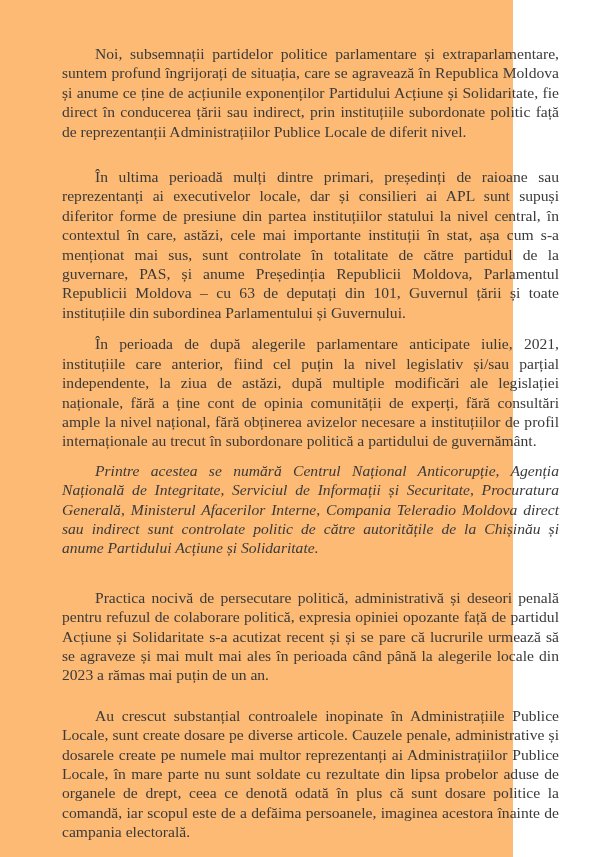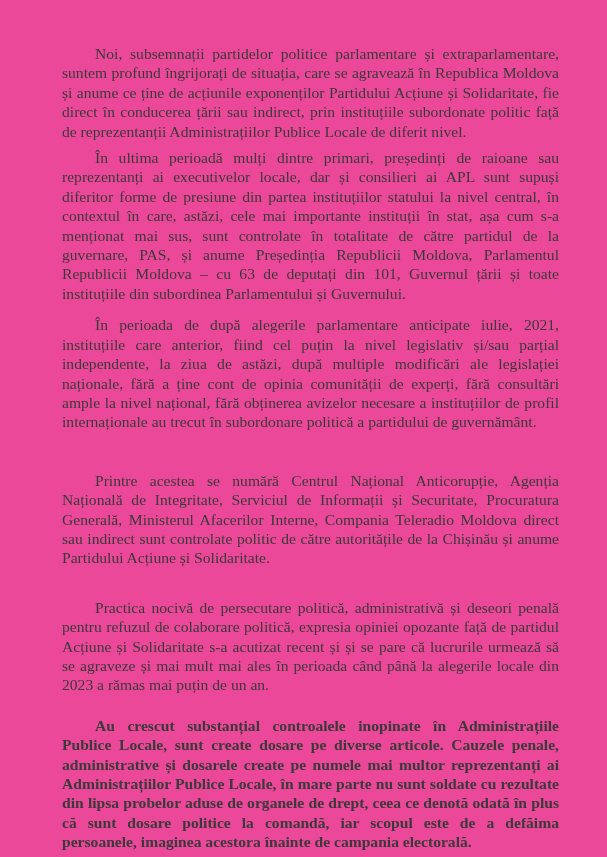--- a/index.html
+++ b/index.html
@@ -9,47 +9,47 @@
   }
   body {
     width: 607px;
     height: 857px;
     overflow: hidden;
     position: relative;
   }
   .page {
     position: absolute;
     left: 0; top: 0;
-    width: 607px;
+    width: 513px;
     height: 857px;
-    background: #ec4899;
+    background: #fdba74;
   }
   .text-column {
     position: absolute;
     left: 62px;
     top: 44px;
     width: 497px;
   }
   .para {
     margin: 0;
     font-family: "Liberation Serif", "DejaVu Serif", serif;
     font-size: 15.6px;
     line-height: 19.4px;
     color: #3a3a3a;
     text-align: justify;
     text-indent: 33px;
     letter-spacing: 0;
   }
-  .para + .para { margin-top: 7px; }
+  .para + .para { margin-top: 26px; }
   #p1 { }
   #p2 { }
   #p3 { margin-top: 12px; }
-  #p4 { margin-top: 39px; }
+  #p4 { margin-top: 10px; font-style: italic; }
   #p5 { margin-top: 30px; }
-  #p6 { margin-top: 21px; font-weight: bold; }
+  #p6 { margin-top: 21px; }
 </style>
 </head>
 <body>
 
 <div class="page">
   <div class="text-column">
     <p class="para" id="p1">Noi, subsemnații partidelor politice parlamentare și extraparlamentare, suntem profund îngrijorați de situația, care se agravează în Republica Moldova și anume ce ține de acțiunile exponenților Partidului Acțiune și Solidaritate, fie direct în conducerea țării sau indirect, prin instituțiile subordonate politic față de reprezentanții Administrațiilor Publice Locale de diferit nivel.</p>
     <p class="para" id="p2">În ultima perioadă mulți dintre primari, președinți de raioane sau reprezentanți ai executivelor locale, dar și consilieri ai APL sunt supuși diferitor forme de presiune din partea instituțiilor statului la nivel central, în contextul în care, astăzi, cele mai importante instituții în stat, așa cum s-a menționat mai sus, sunt controlate în totalitate de către partidul de la guvernare, PAS, și anume Președinția Republicii Moldova, Parlamentul Republicii Moldova – cu 63 de deputați din 101, Guvernul țării și toate instituțiile din subordinea Parlamentului și Guvernului.</p>
     <p class="para" id="p3">În perioada de după alegerile parlamentare anticipate iulie, 2021, instituțiile care anterior, fiind cel puțin la nivel legislativ și/sau parțial independente, la ziua de astăzi, după multiple modificări ale legislației naționale, fără a ține cont de opinia comunității de experți, fără consultări ample la nivel național, fără obținerea avizelor necesare a instituțiilor de profil internaționale au trecut în subordonare politică a partidului de guvernământ.</p>
     <p class="para" id="p4">Printre acestea se numără Centrul Național Anticorupție, Agenția Națională de Integritate, Serviciul de Informații și Securitate, Procuratura Generală, Ministerul Afacerilor Interne, Compania Teleradio Moldova direct sau indirect sunt controlate politic de către autoritățile de la Chișinău și anume Partidului Acțiune și Solidaritate.</p>

